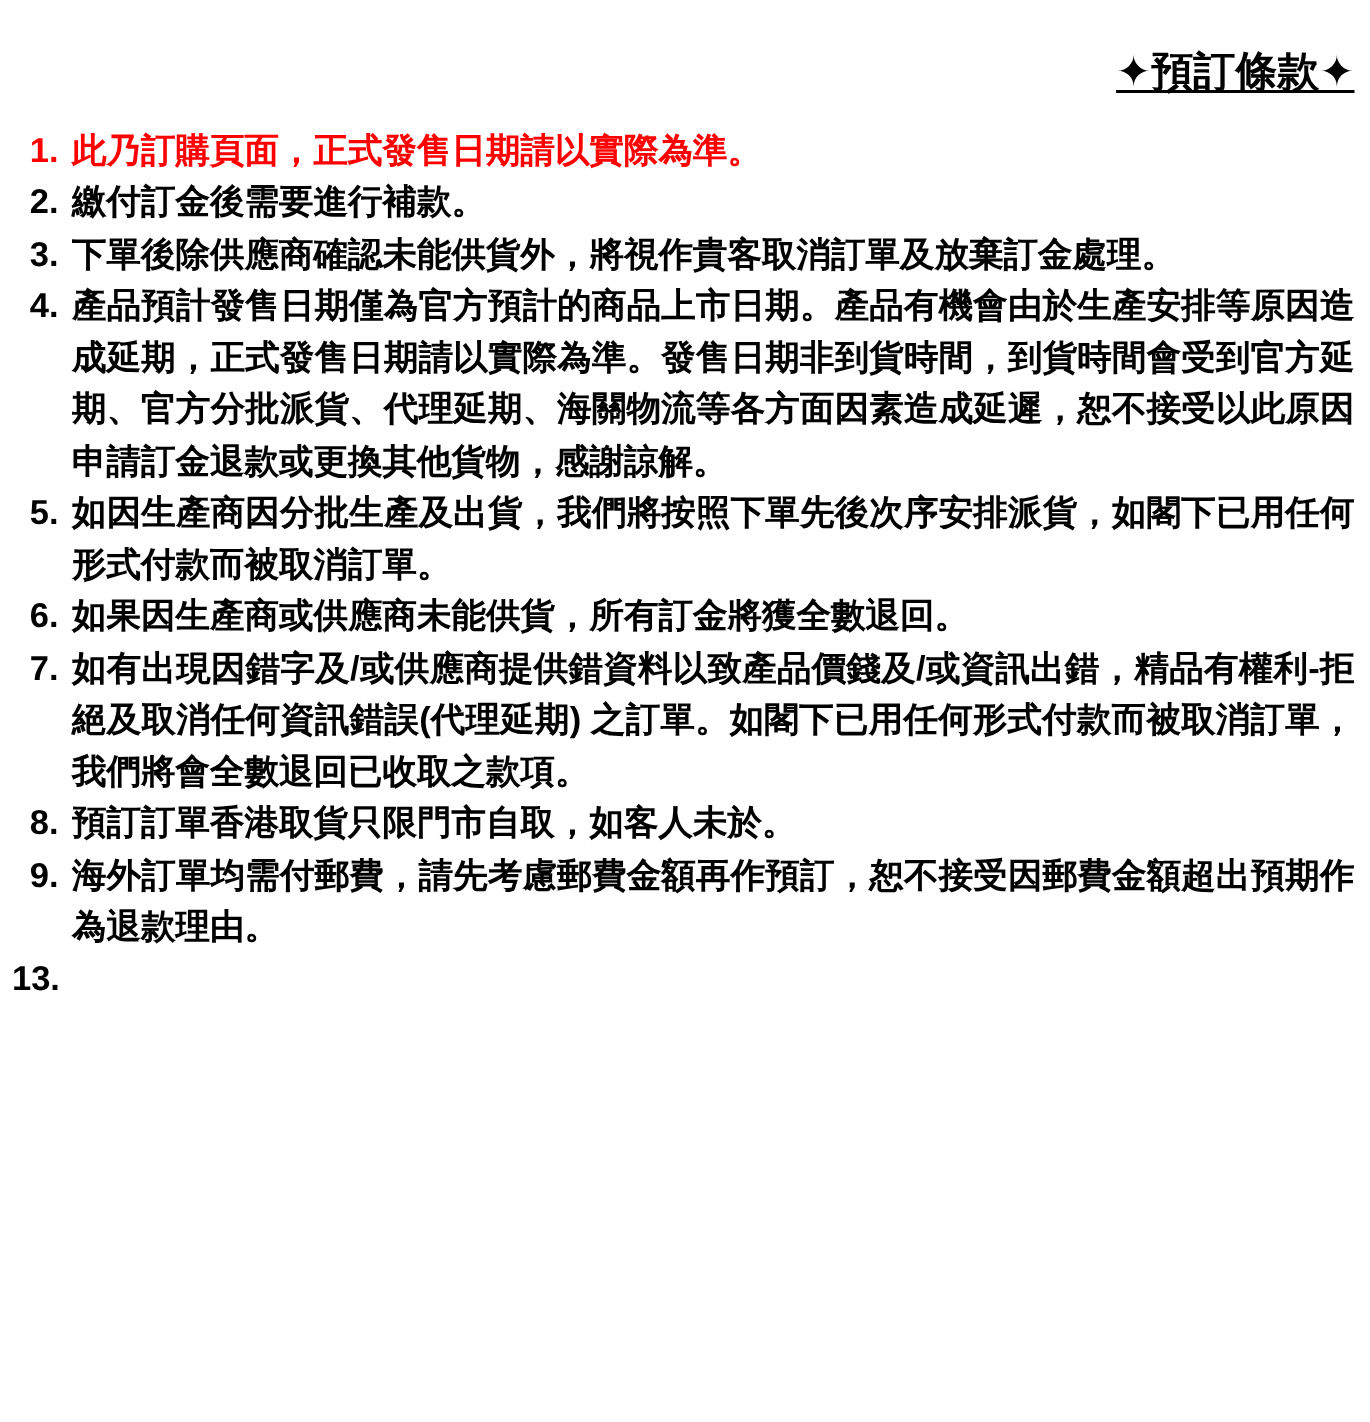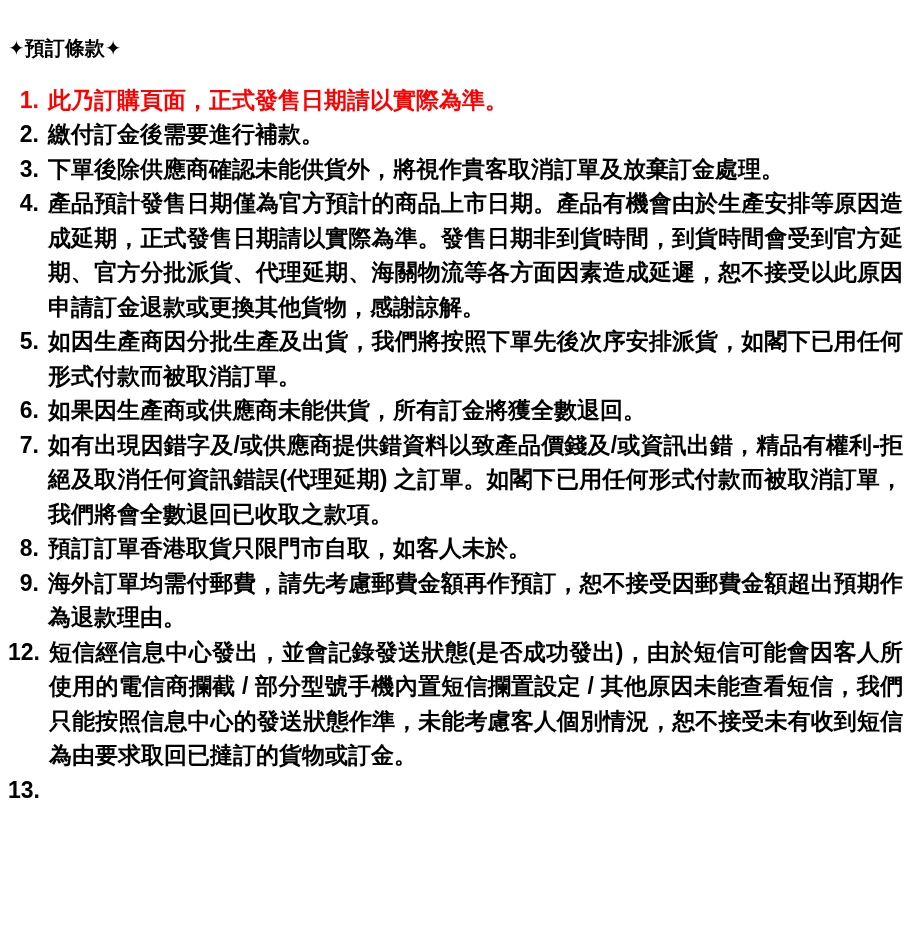--- a/index.html
+++ b/index.html
@@ -22,22 +22,24 @@
   }
   .notice {
     margin: 0;
     color: var(--accent_red);
     text-decoration: underline;
     text-underline-offset: 3px;
     white-space: nowrap;
   }
   .section-title {
     margin: 21px 0 17px 0;
-    font-size: 20px;
+    font-size: 28px;
+    text-decoration: underline;
     text-underline-offset: 3px;
+    text-align: right;
   }
   .terms { margin: 0; padding: 0; }
   .term { display: flex; margin: 0; }
   .term-num {
     flex: 0 0 31px;
     text-align: right;
     white-space: nowrap;
   }
   .term-body {
     flex: 1;
@@ -101,24 +103,20 @@
         <span class="term-body">預訂訂單香港取貨只限門市自取，如客人未於。</span>
       </div>
 
     <div class="term">
         <span class="term-num">9.</span>
         <span class="term-body">海外訂單均需付郵費，請先考慮郵費金額再作預訂，恕不接受因郵費金額超出預期作為退款理由。</span>
       </div>
 
 
 
-    <div class="term">
-        <span class="term-num">12.</span>
-        <span class="term-body">短信經信息中心發出，並會記錄發送狀態(是否成功發出)，由於短信可能會因客人所使用的電信商攔截 / 部分型號手機內置短信攔置設定 / 其他原因未能查看短信，我們只能按照信息中心的發送狀態作準，未能考慮客人個別情況，恕不接受未有收到短信為由要求取回已撻訂的貨物或訂金。</span>
-      </div>
 
     <div class="term">
         <span class="term-num">13.</span>
         <span class="term-body"></span>
       </div>
 
   </div>
 </div>
 
 </body></html>

